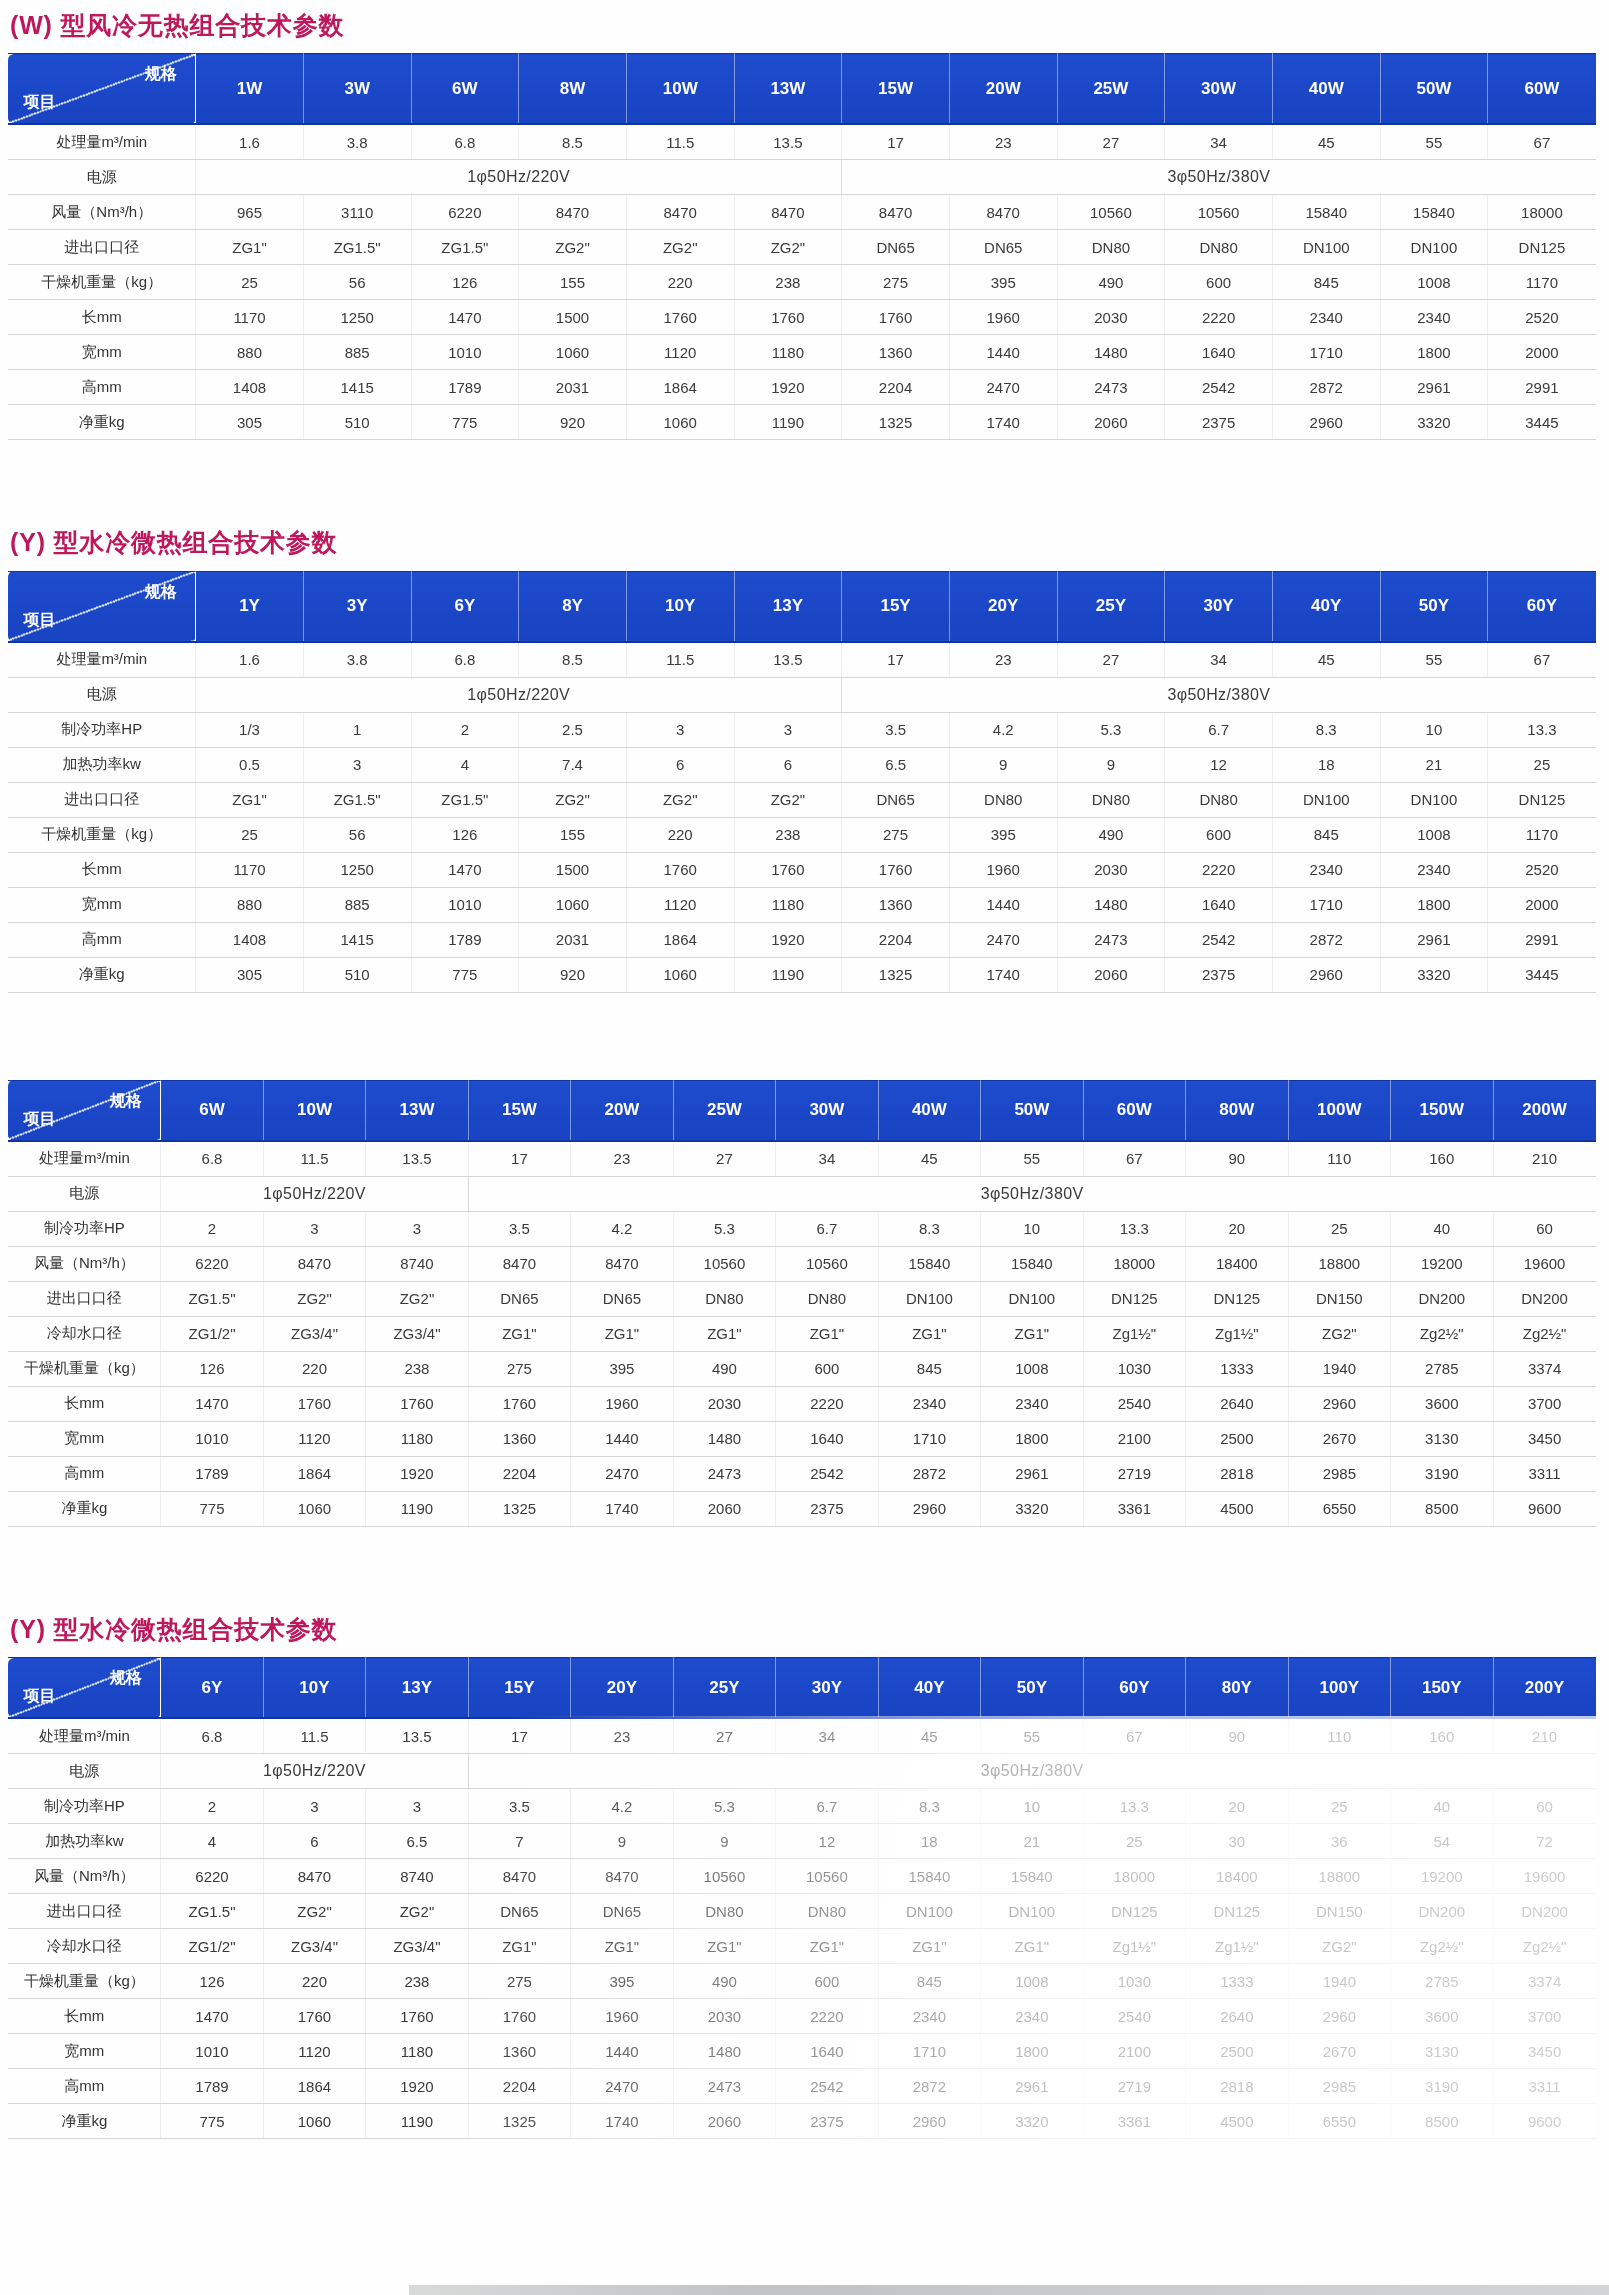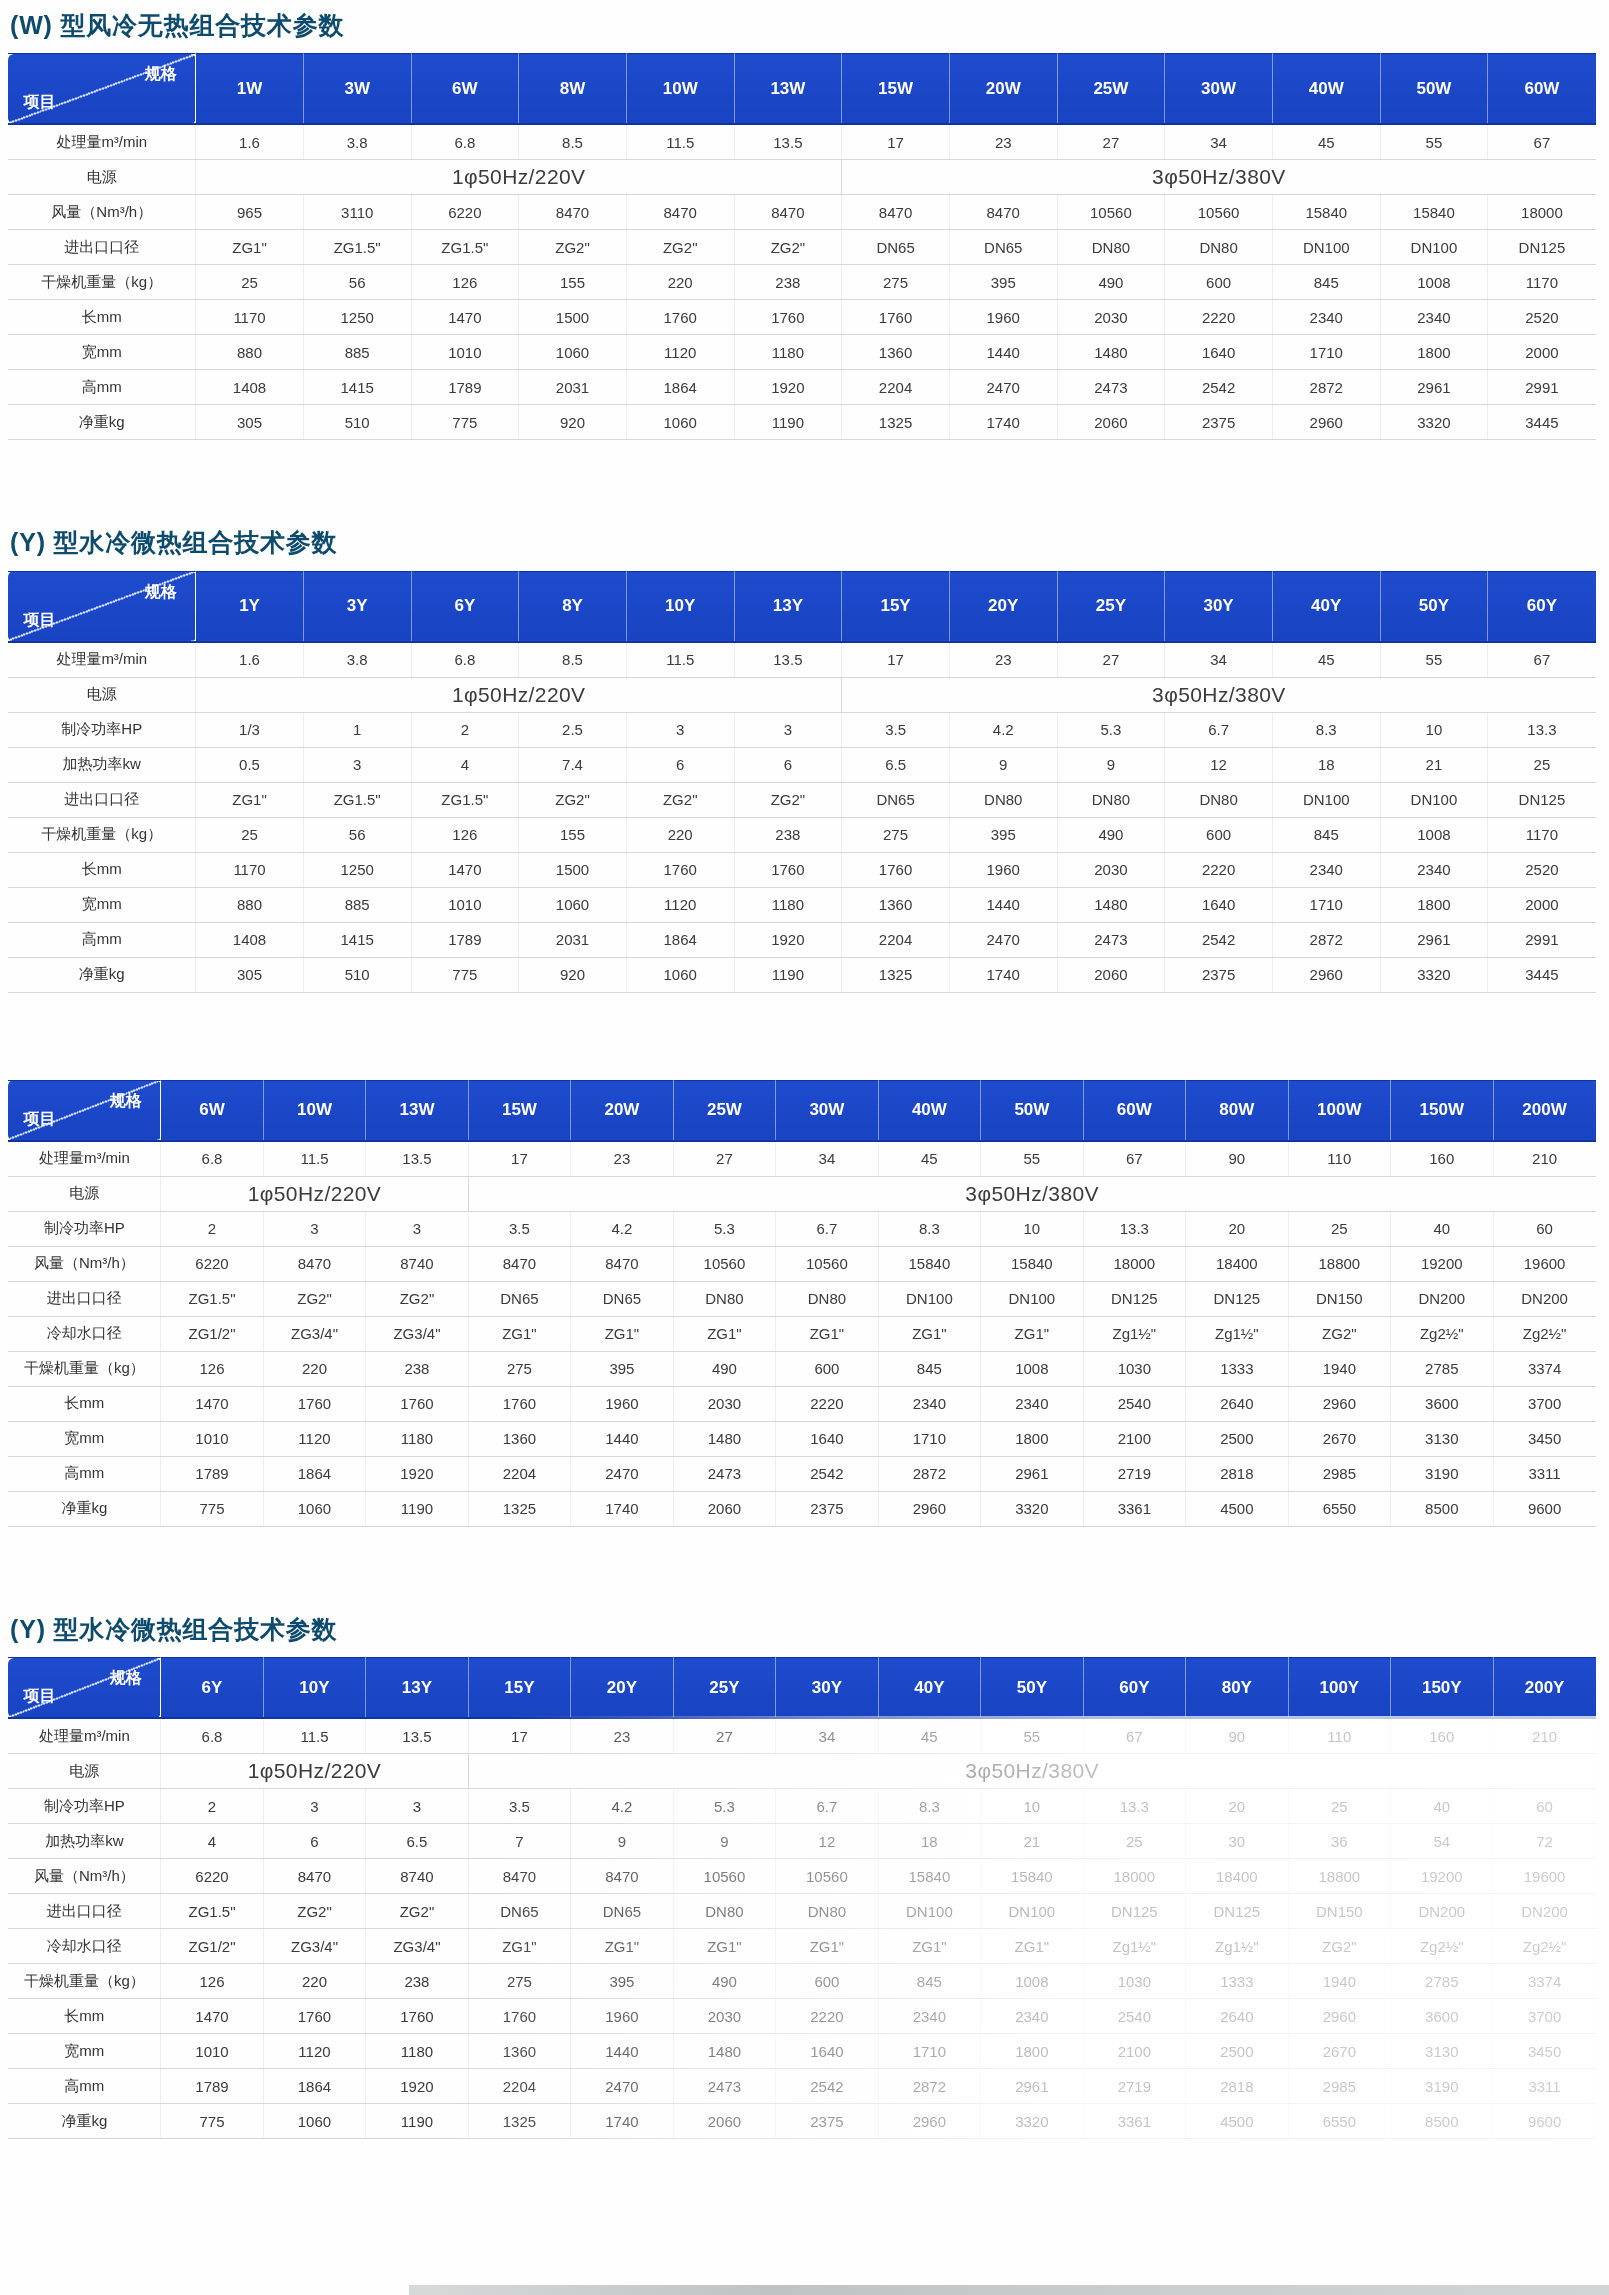--- a/index.html
+++ b/index.html
@@ -5,21 +5,21 @@
   html,body{margin:0;padding:0;}
   body{
     width:1609px;height:2295px;overflow:hidden;position:relative;
     background:#fefefe;
     font-family:"Liberation Sans","DejaVu Sans",sans-serif;
     color:#3b3b3b;
   }
   .page{padding:10px 13.4px 0 8.4px;}
   .spec-section{margin-bottom:87px;}
   .tbl-title{
-    font-size:25px;line-height:1.2;font-weight:600;color:#0c4a6e;
+    font-size:25px;line-height:1.2;font-weight:600;color:#be185d;
     margin:0 0 13.4px 1.7px;letter-spacing:0.8px;
   }
   .tbl-wrap{position:relative;}
   table{width:100%;border-collapse:collapse;table-layout:fixed;}
   thead th{
     background:linear-gradient(#1e4ccd,#1843c2);
     color:#fff;font-weight:bold;font-size:17px;
     border-top:1.7px solid #11339e;border-bottom:2.5px solid #11339e;
     border-right:0.8px solid rgba(255,255,255,.45);
     padding:0;vertical-align:middle;text-align:center;
@@ -38,21 +38,21 @@
   th.corner .spec{position:absolute;top:10px;right:18.4px;font-size:16px;}
   th.corner .item{position:absolute;bottom:10px;left:15px;font-size:16px;}
   tbody td{
     height:34px;padding:0;text-align:center;vertical-align:middle;
     font-size:15px;color:#3b3b3b;
     border-bottom:0.8px solid #d6d6d6;border-right:0.8px solid #efefef;
   }
   tbody td:last-child{border-right:none;}
   tbody td.row-label{color:#333;}
   tbody td.power-left{border-right:0.8px solid #d9d9d9;}
-  tbody td.power-cell{font-size:21px;letter-spacing:0.4px;}
+  tbody td.power-cell{font-size:16px;letter-spacing:0.4px;}
   
   .fade-overlay{
     position:absolute;left:0;right:0;bottom:0;pointer-events:none;
     background:linear-gradient(100deg,
       rgba(255,255,255,0) 30%,
       rgba(255,255,255,.40) 48%,
       rgba(255,255,255,.68) 66%,
       rgba(255,255,255,.75) 100%);
   }
   .bottom-strip{

